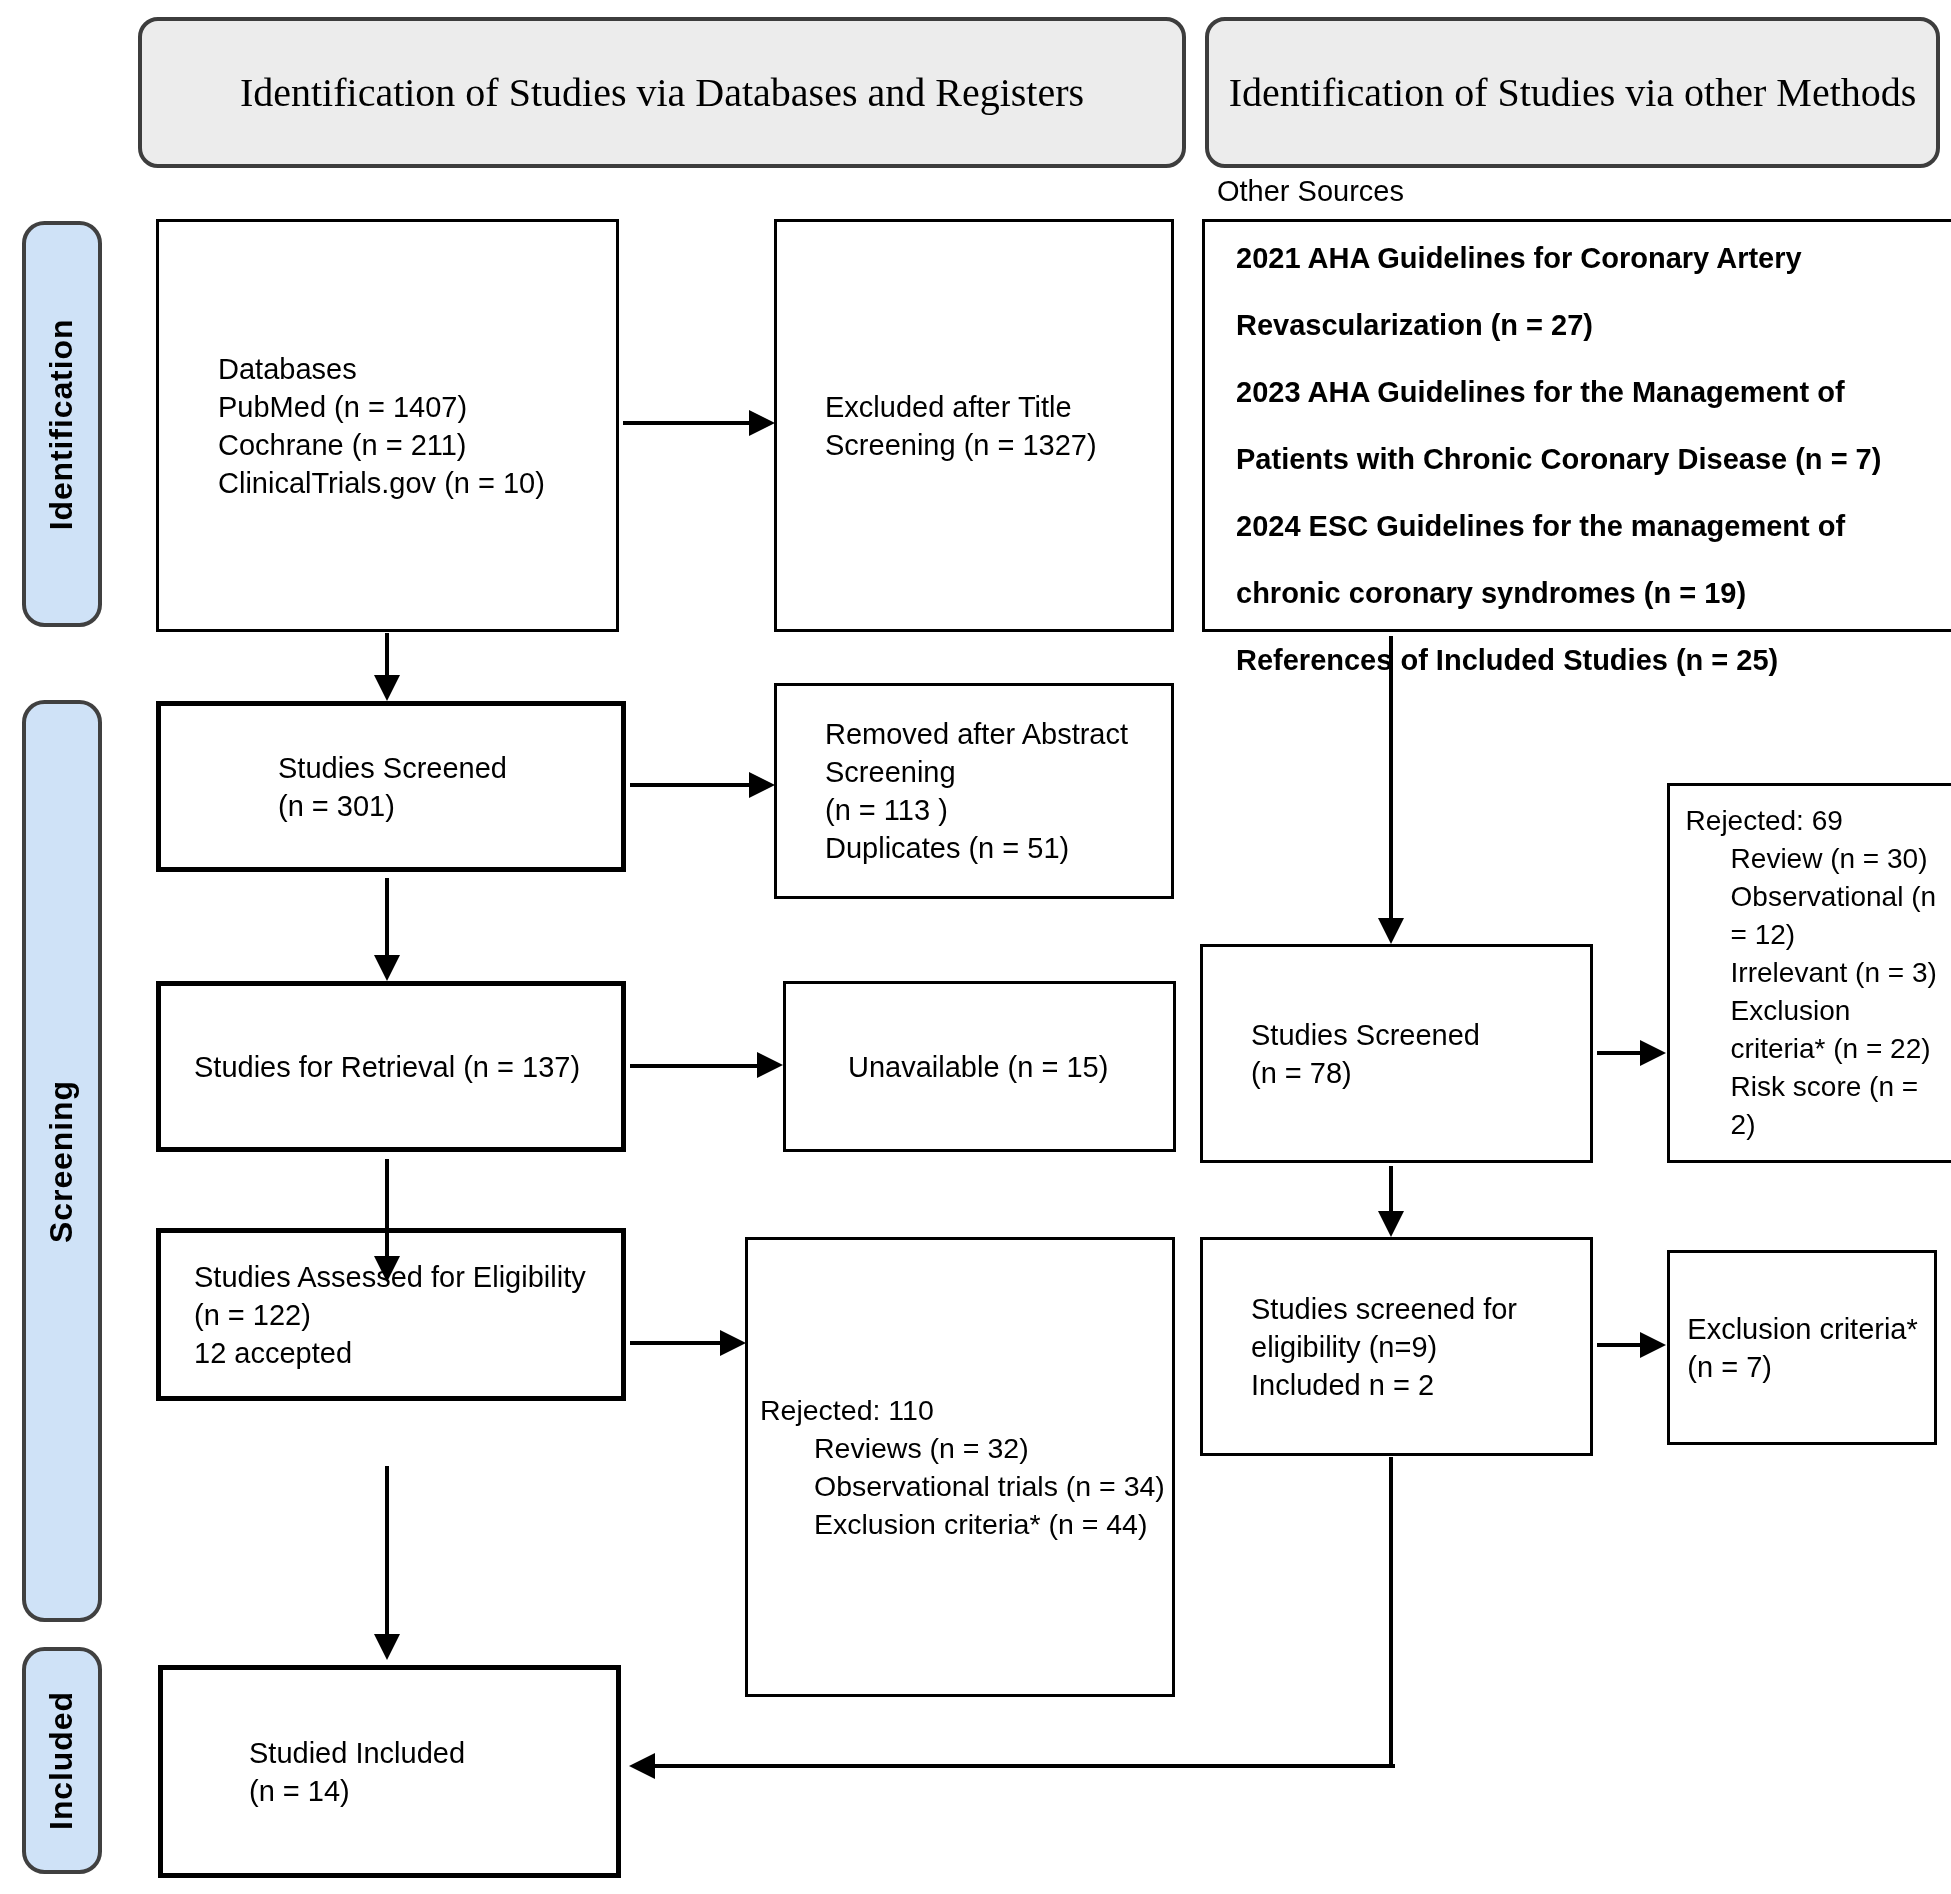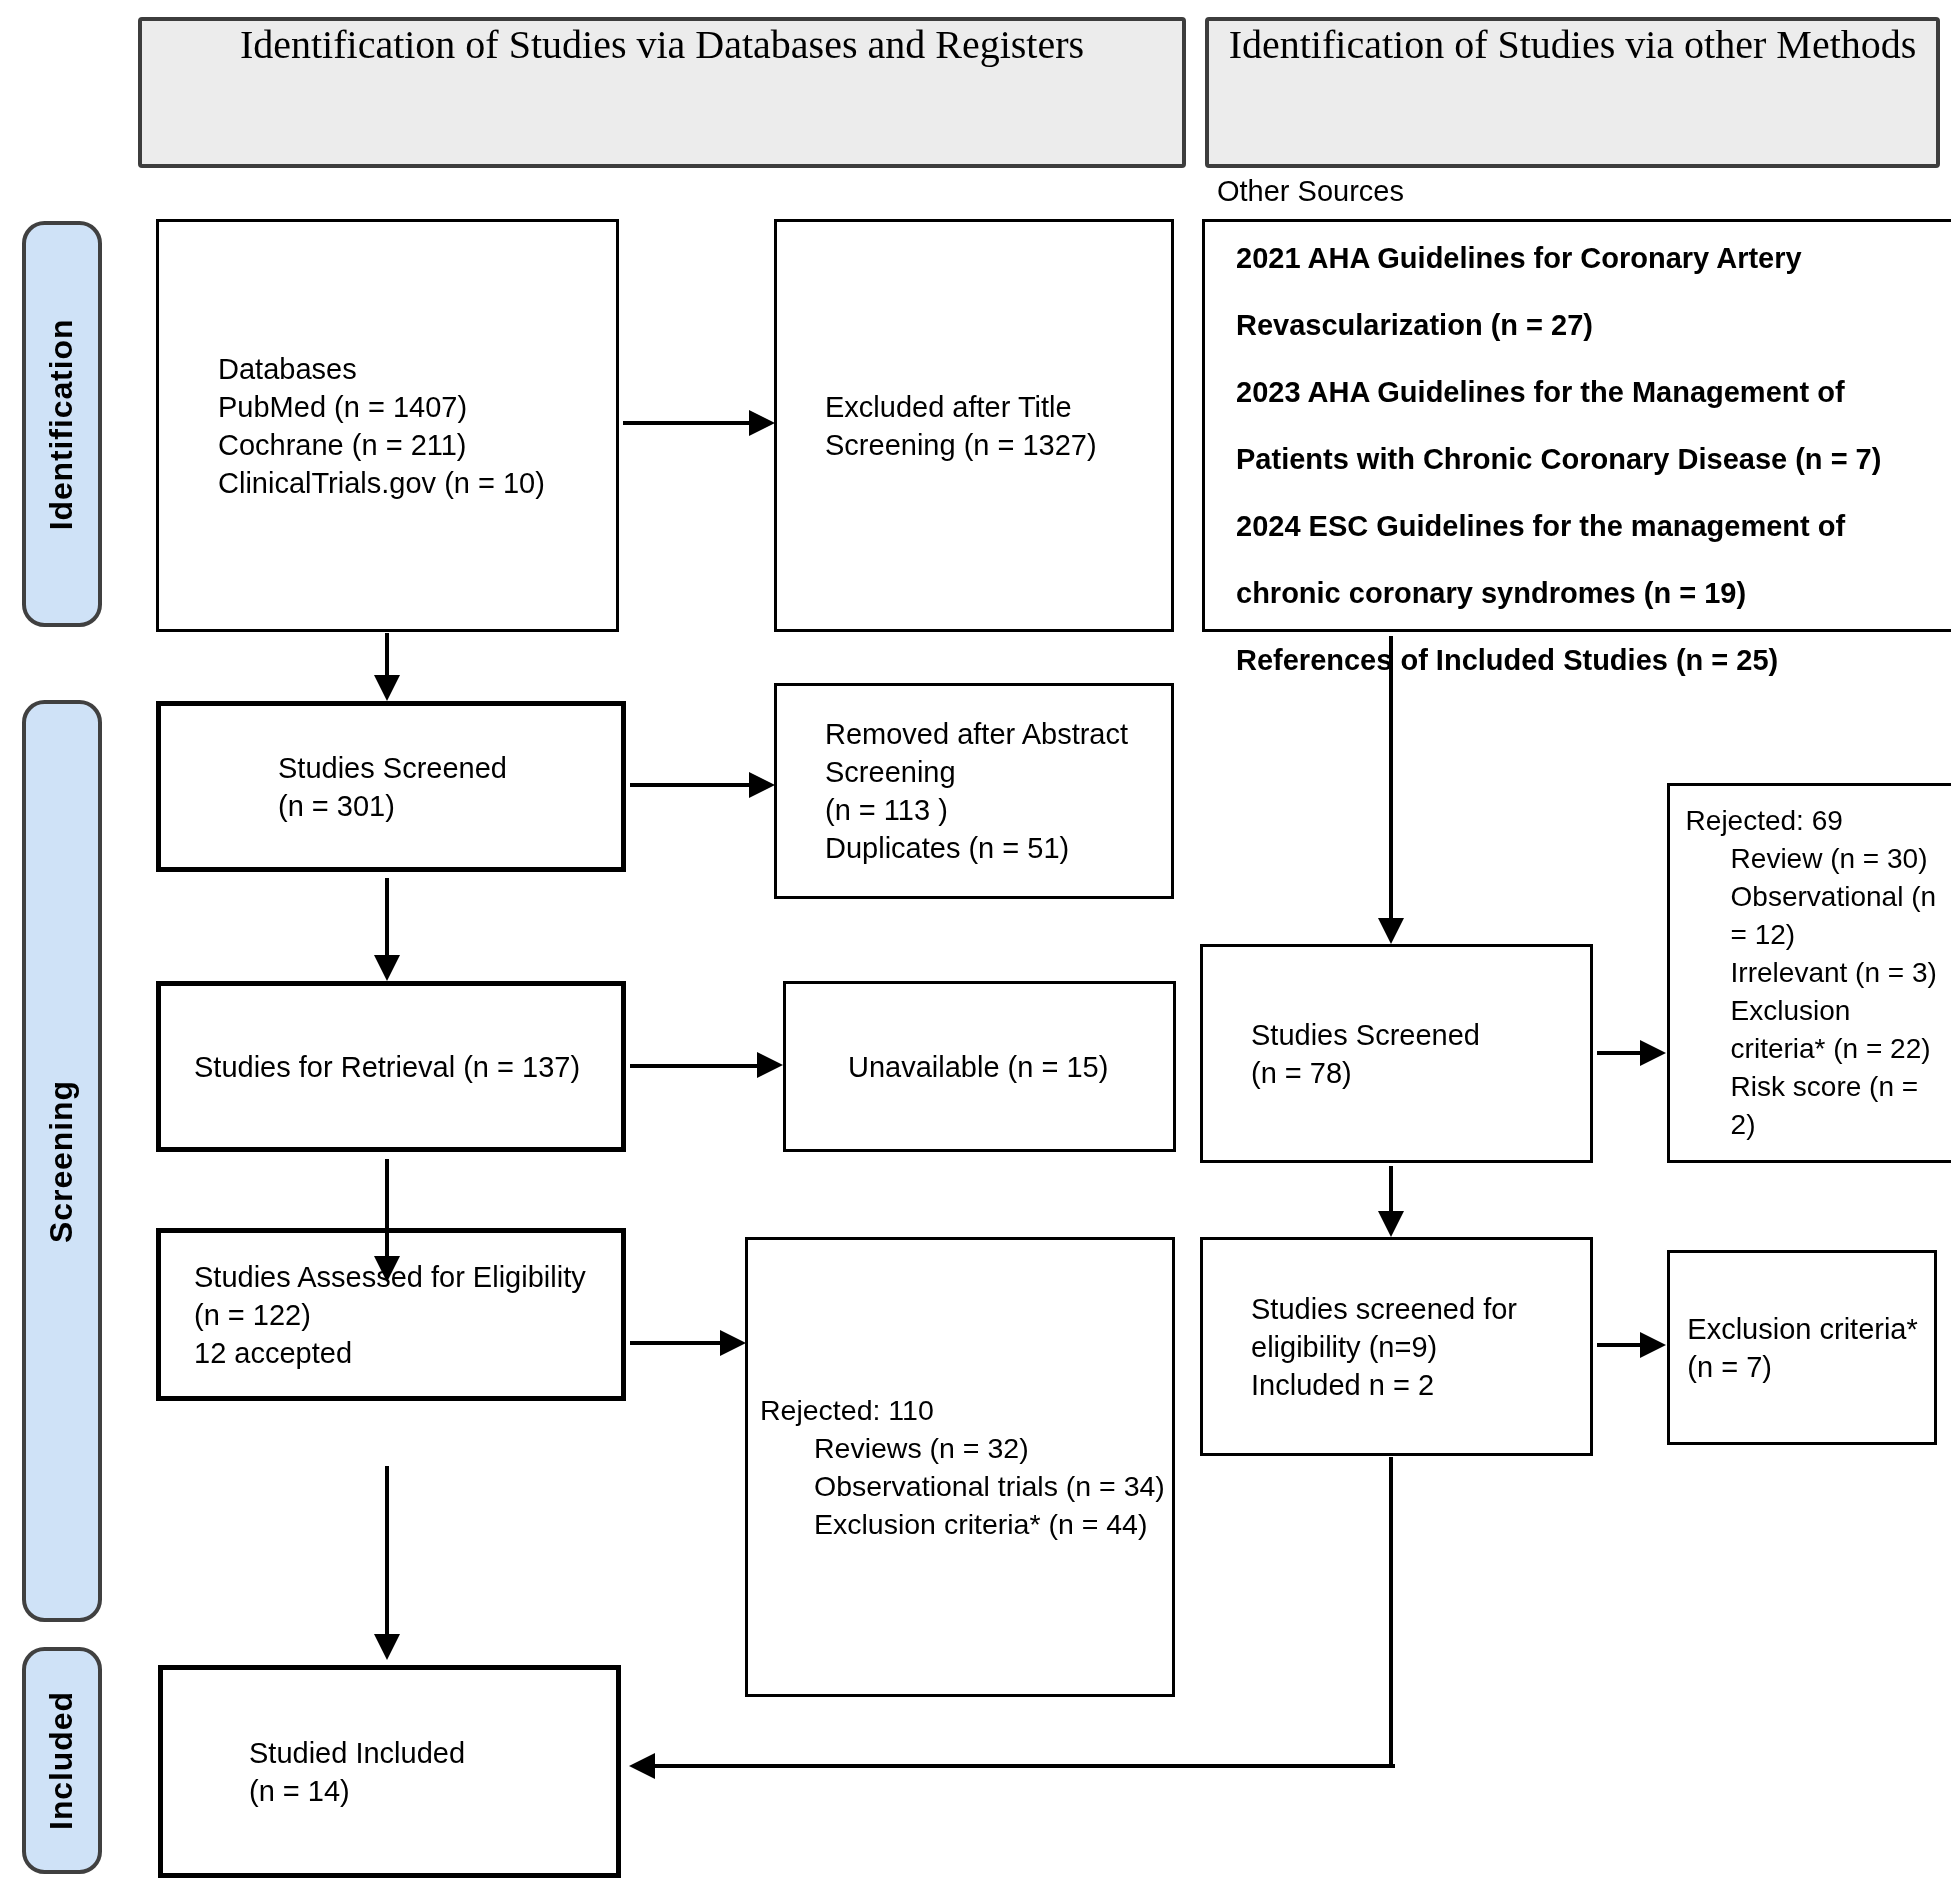--- a/index.html
+++ b/index.html
@@ -9,22 +9,22 @@
     background:#ffffff;
     font-family:"Liberation Sans",sans-serif;
     color:#000;
     overflow:hidden;
   }
   
   .hdr{
     position:absolute;
     background:#ececec;
     border:4.3px solid #3d3d3d;
-    border-radius:4px;
-    display:flex;align-items:flex-start;justify-content:center;
+    border-radius:20px;
+    display:flex;align-items:center;justify-content:center;
     font-family:"Liberation Serif",serif;
     font-size:40px;
     text-align:center;
     box-sizing:border-box;
   }
   
   .side{
     position:absolute;
     background:#cfe2f7;
     border:4.3px solid #404040;

